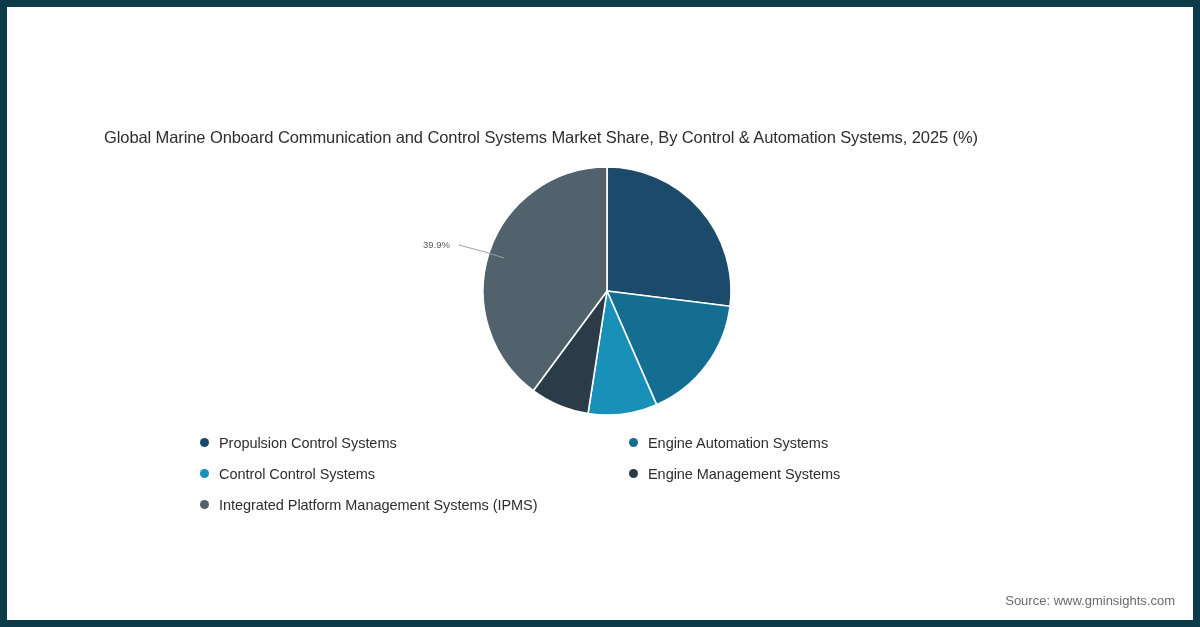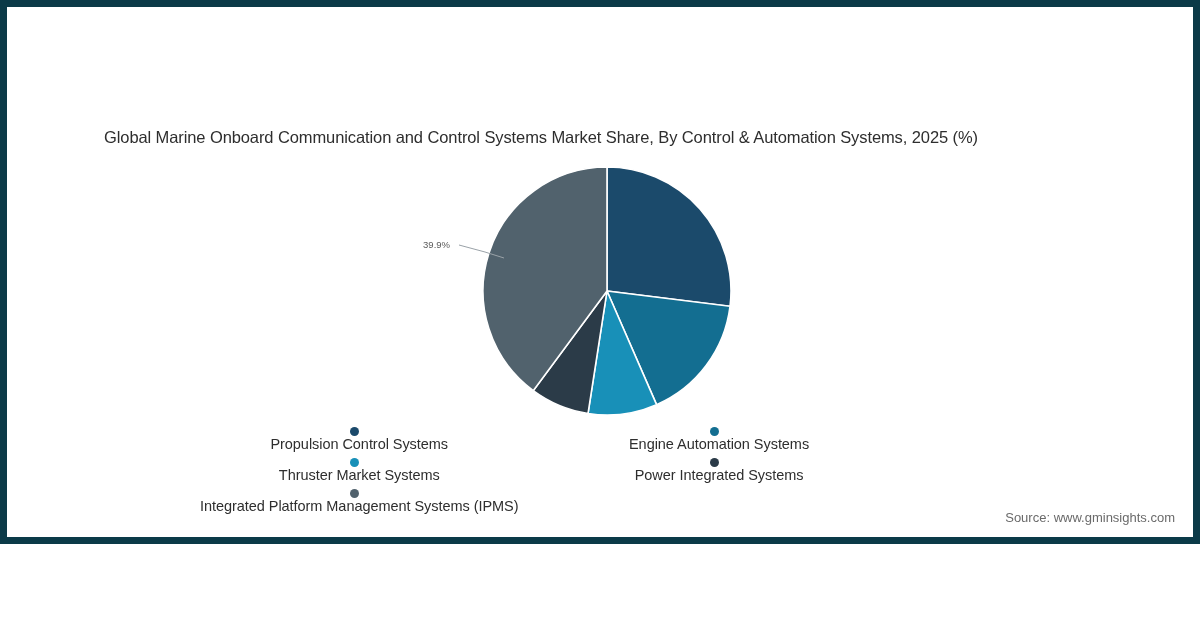--- a/index.html
+++ b/index.html
@@ -10,21 +10,21 @@
     width: 1200px;
     height: 627px;
     background: #ffffff;
     font-family: "Liberation Sans", sans-serif;
     overflow: hidden;
   }
   #frame {
     position: absolute;
     left: 0; top: 0;
     width: 1200px;
-    height: 544px;
+    height: 627px;
     box-sizing: border-box;
     border: 7px solid #0b3a48;
     background: #ffffff;
   }
   #chart-title {
     position: absolute;
     left: 97px;
     top: 121px;
     font-size: 16.5px;
     color: #2e2e2e;
@@ -55,21 +55,20 @@
     position: absolute;
     top: 0;
   }
   .legend-col.left { left: 0px; }
   .legend-col.right { left: 429px; }
   .legend-item {
     display: flex;
     align-items: center;
     height: 31px;
     white-space: nowrap;
-    flex-direction: column;
   }
   .legend-dot {
     width: 9px;
     height: 9px;
     border-radius: 50%;
     flex: 0 0 auto;
     margin-right: 10px;
   }
   .legend-label {
     font-size: 14.5px;
@@ -120,40 +119,40 @@
 
     <div class="legend-col left">
 
       <div class="legend-item">
         <span class="legend-dot" style="background:#1b4a6b"></span>
         <span class="legend-label">Propulsion Control Systems</span>
       </div>
 
       <div class="legend-item">
         <span class="legend-dot" style="background:#1890b8"></span>
-        <span class="legend-label">Thruster Market Systems</span>
+        <span class="legend-label">Control Control Systems</span>
       </div>
 
       <div class="legend-item">
         <span class="legend-dot" style="background:#51626d"></span>
         <span class="legend-label">Integrated Platform Management Systems (IPMS)</span>
       </div>
 
     </div>
 
     <div class="legend-col right">
 
       <div class="legend-item">
         <span class="legend-dot" style="background:#136e91"></span>
         <span class="legend-label">Engine Automation Systems</span>
       </div>
 
       <div class="legend-item">
         <span class="legend-dot" style="background:#2b3b48"></span>
-        <span class="legend-label">Power Integrated Systems</span>
+        <span class="legend-label">Engine Management Systems</span>
       </div>
 
     </div>
 
   </div>
 
   <div id="source">Source: www.gminsights.com</div>
 
 </div>
 

